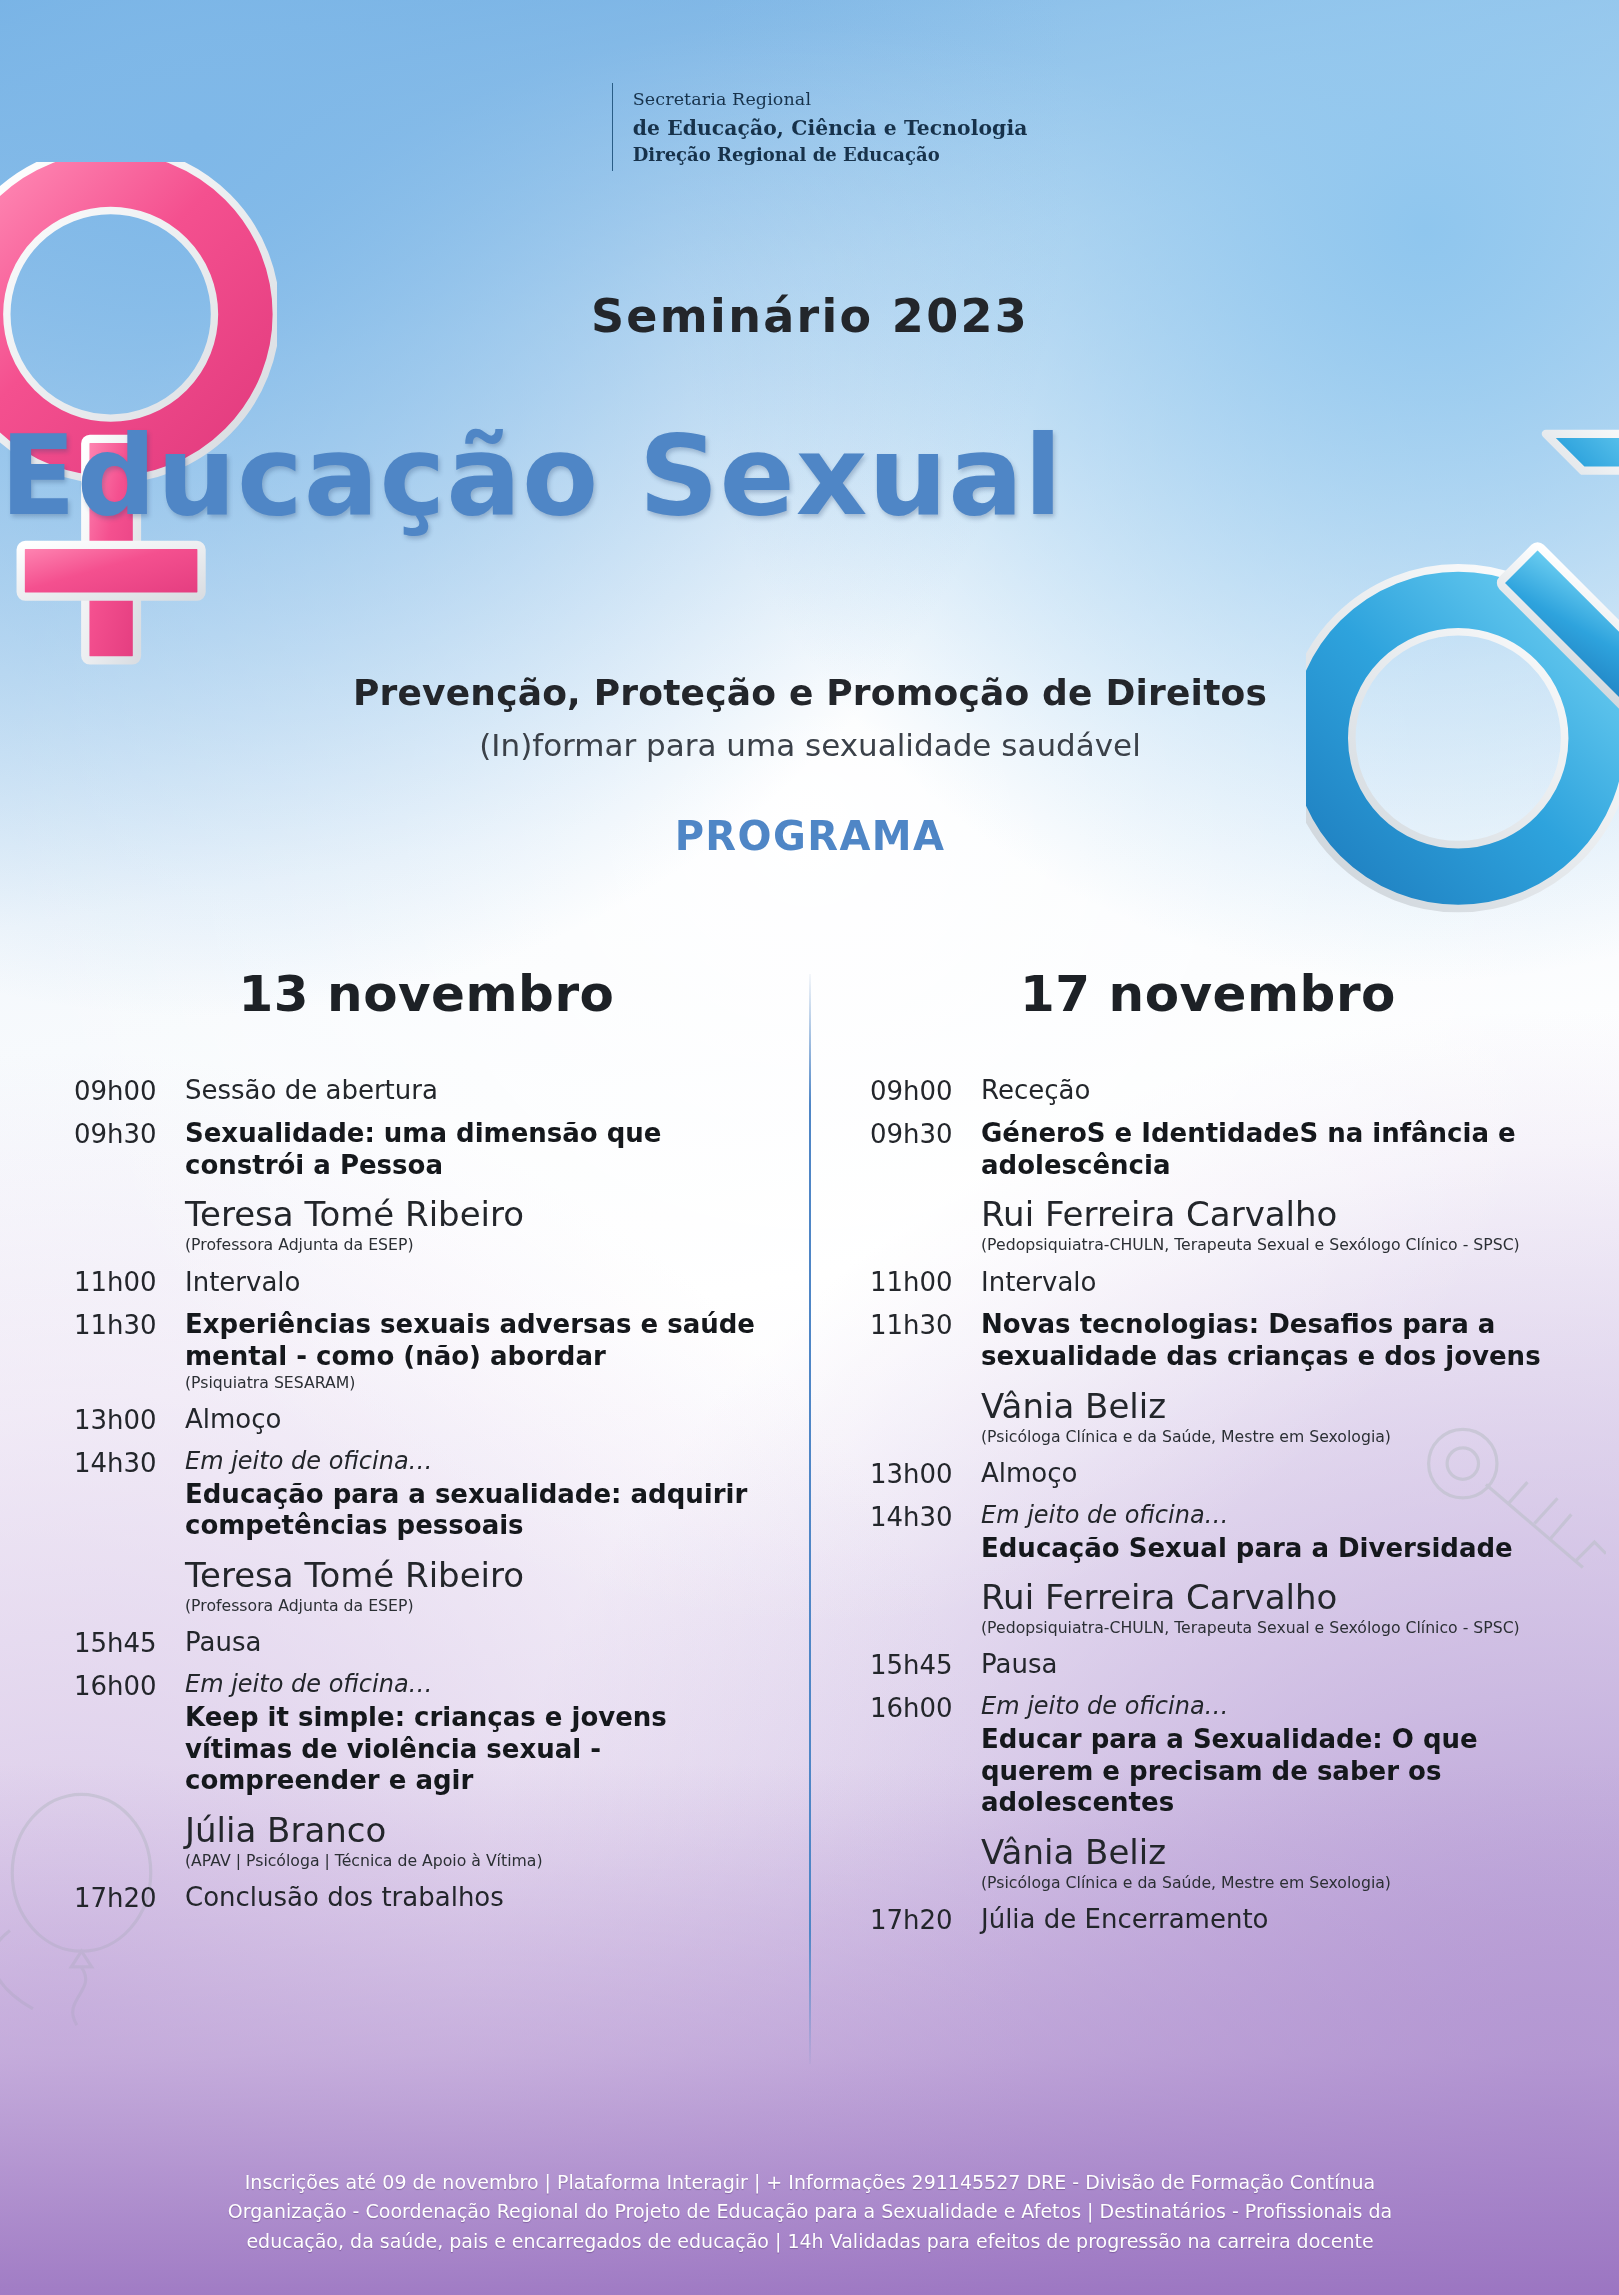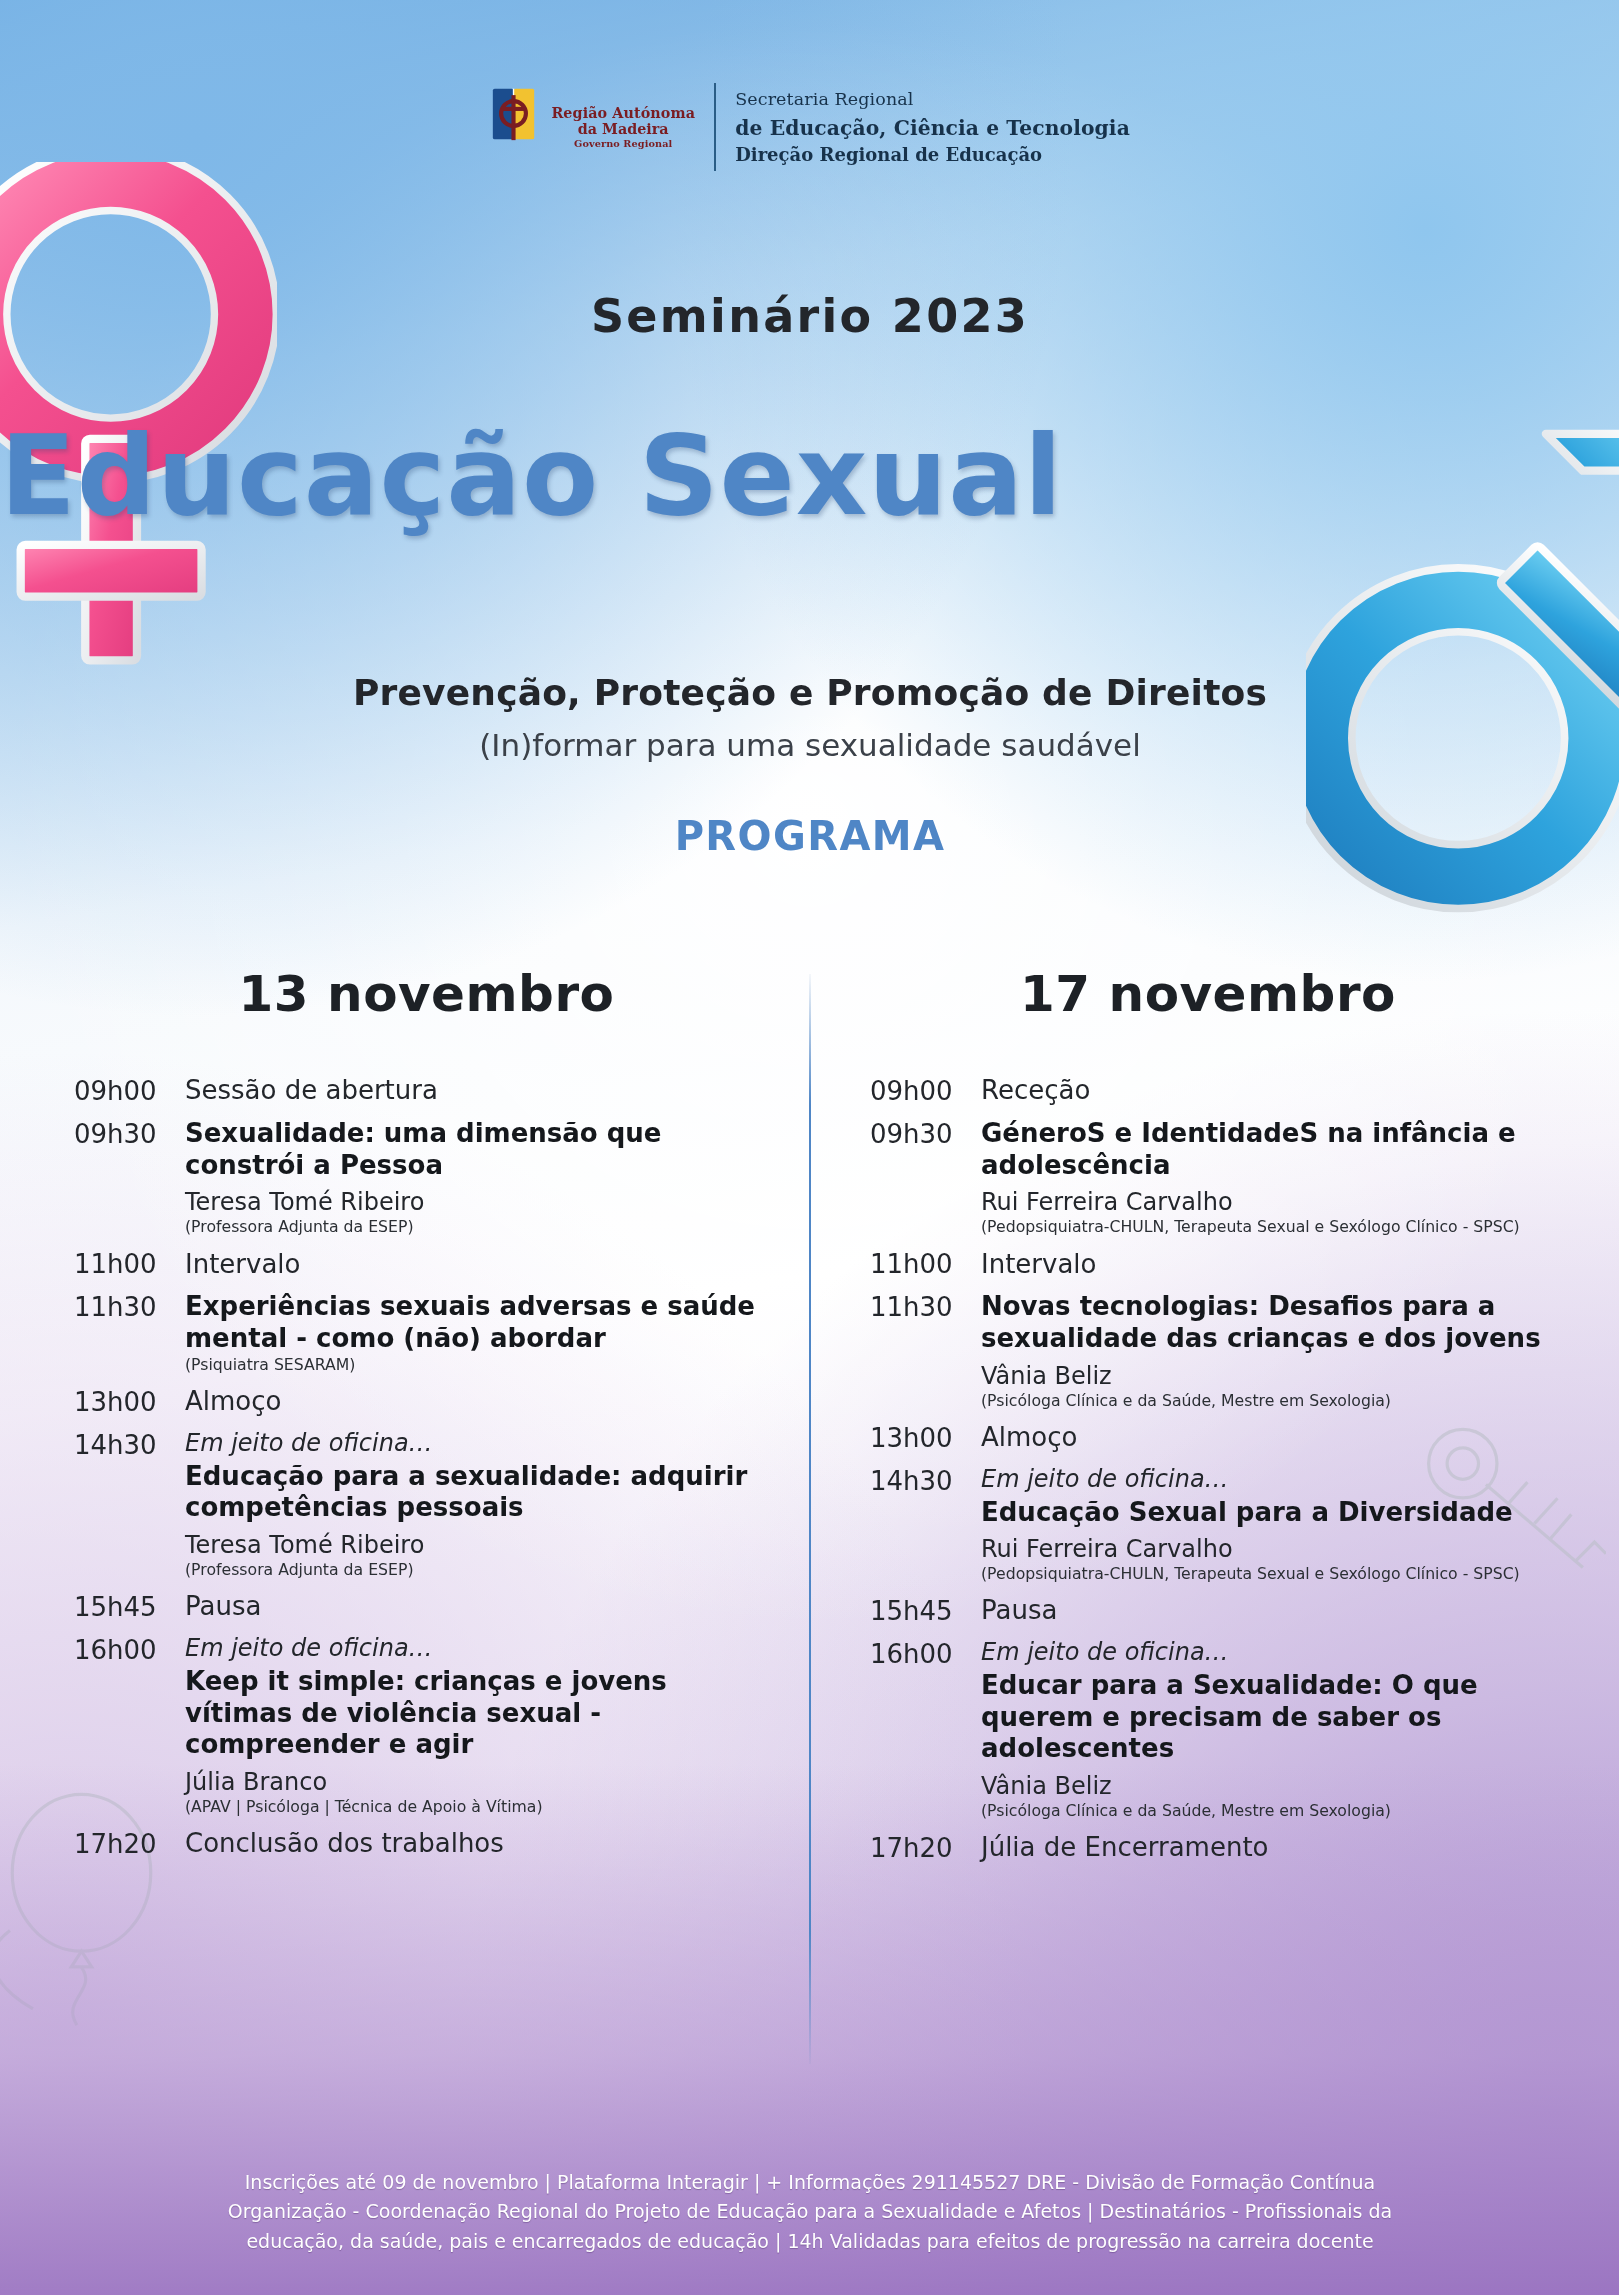--- a/index.html
+++ b/index.html
@@ -181,24 +181,24 @@
     line-height: 1.2;
     margin-bottom: 2.8px;
   }
   .entry .strong {
     font-size: 26px;
     font-weight: 700;
     color: #15181c;
     line-height: 1.22;
   }
   .entry .speaker {
-    font-size: 24px;
+    font-size: 34px;
     color: #23262b;
     line-height: 1.2;
-    margin-top: 7px;
+    margin-top: 13px;
   }
   .entry .role {
     font-size: 15.7px;
     color: #2b2f34;
     line-height: 1.18;
     margin-top: 0.9px;
   }
 
   
   .footer {
@@ -277,35 +277,20 @@
       <ellipse cx="215" cy="175" rx="150" ry="170"></ellipse>
       <path d="M215 345 l-22 34 l44 0 z"></path>
       <path d="M215 380 C 250 430, 170 450, 205 505"></path>
       <path d="M60 300 C -20 360, 40 430, 110 470"></path>
     </g>
   </svg>
 
   <div class="bg-tint-bottom"></div>
 
   <div class="logo-row">
-    <div class="crest-block">
-      <svg width="53" height="85" viewBox="0 0 115 185" xmlns="http://www.w3.org/2000/svg">
-        <rect x="6" y="8" width="45" height="110" rx="4" fill="#1b4d8e"></rect>
-        <rect x="51" y="8" width="45" height="110" rx="4" fill="#f2c230"></rect>
-        <path d="M51 8 L51 118" stroke="#ffffff" stroke-width="3"></path>
-        <circle cx="51" cy="62" r="27" fill="none" stroke="#7a1d22" stroke-width="9"></circle>
-        <path d="M51 22 L51 120" stroke="#7a1d22" stroke-width="9"></path>
-        <path d="M26 52 L76 52" stroke="#7a1d22" stroke-width="9"></path>
-      </svg>
-      <div class="crest-text">
-        <div class="l1">Região Autónoma</div>
-        <div class="l2">da Madeira</div>
-        <div class="l3">Governo Regional</div>
-      </div>
-    </div>
     <div class="vdivider"></div>
     <div class="sec-text">
       <div class="s1">Secretaria Regional</div>
       <div class="s2">de Educação, Ciência e Tecnologia</div>
       <div class="s3">Direção Regional de Educação</div>
     </div>
   </div>
 
   <div class="seminar">Seminário  2023</div>
   <div class="maintitle">Educação Sexual</div>

